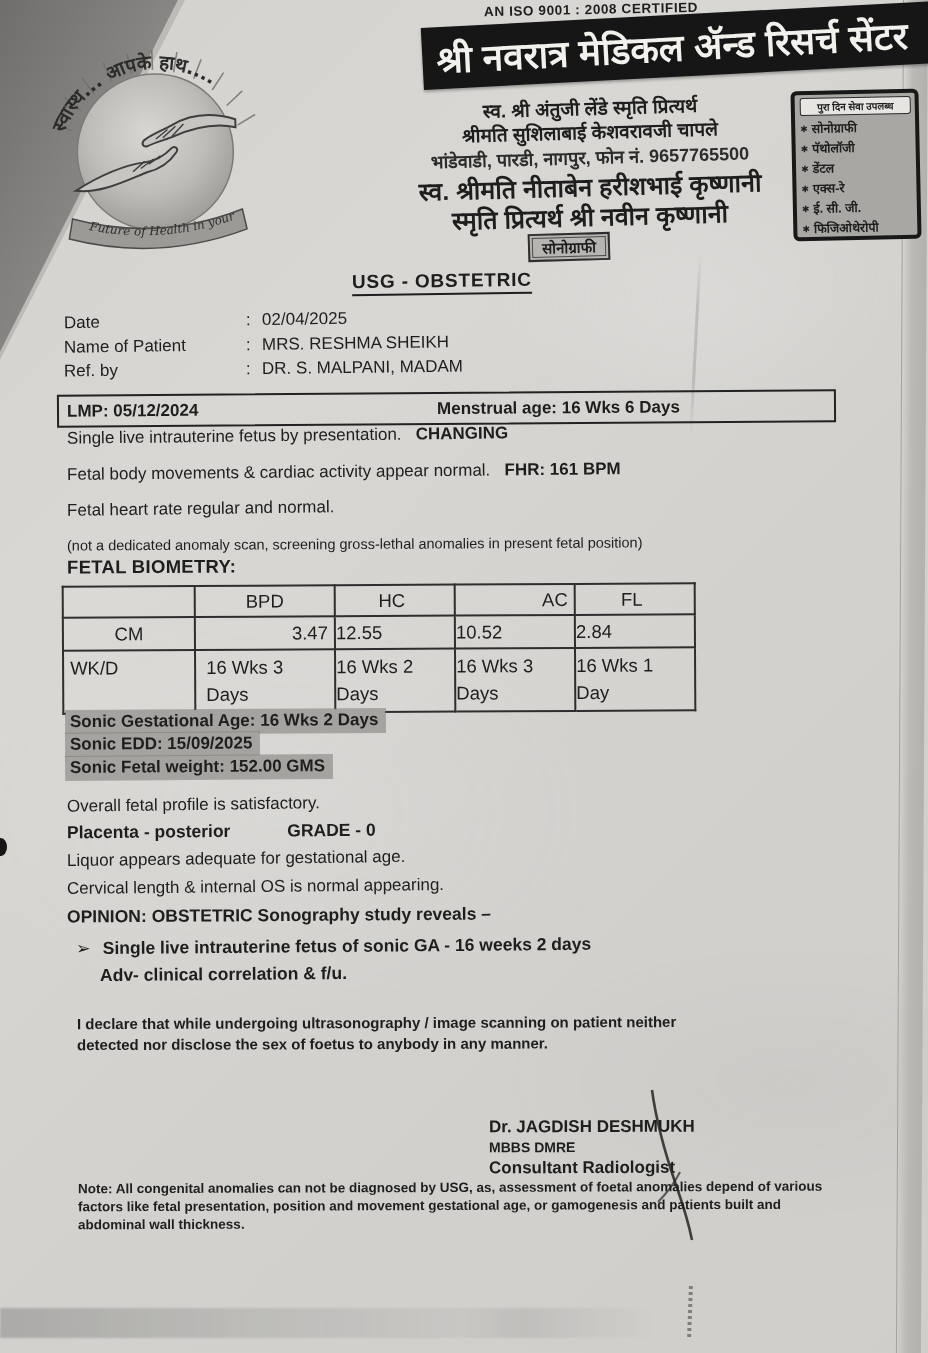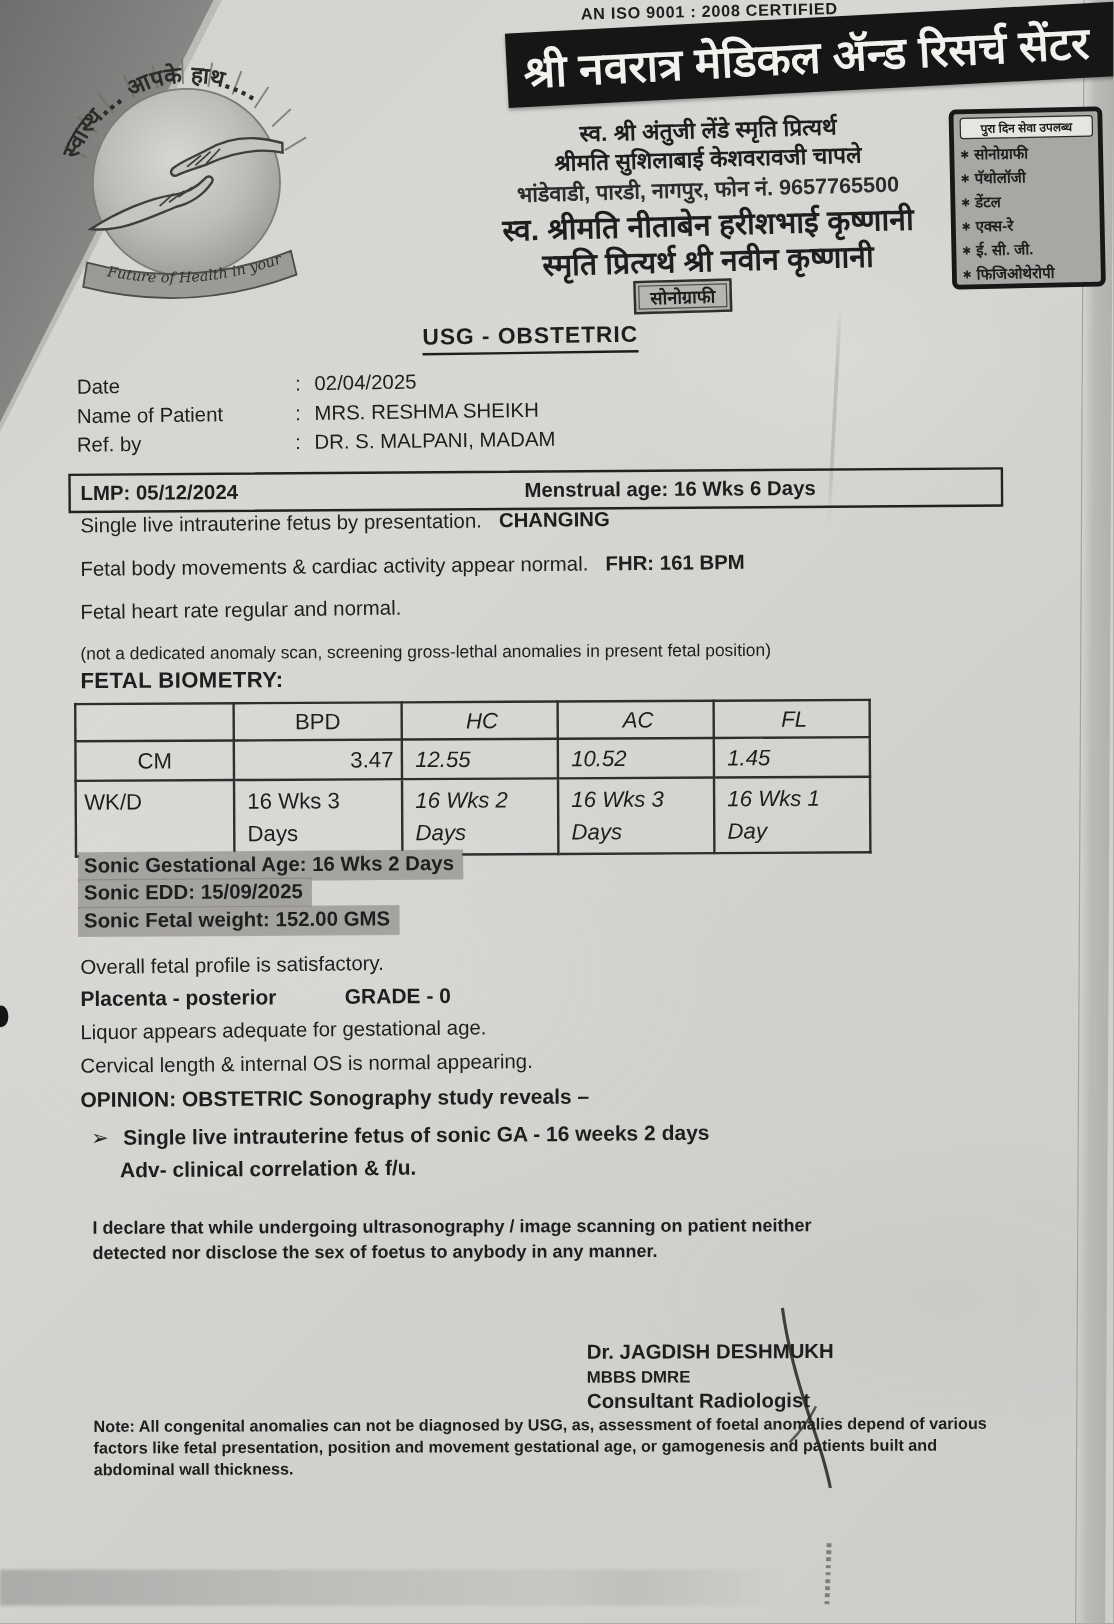--- a/index.html
+++ b/index.html
@@ -72,21 +72,21 @@
   #ln-mov{top:462px;transform:rotate(-.6deg);}
   #ln-heart{top:499px;transform:rotate(-.8deg);}
   #ln-anom{top:536px;font-size:14.5px;transform:rotate(-.3deg);}
   #ln-biom{top:556px;font-size:18.5px;font-weight:bold;letter-spacing:.3px;transform:rotate(-.3deg);}
   .bold{font-weight:bold;}
 
   #biom-table{left:62px;top:584px;border-collapse:collapse;transform:rotate(-.3deg);}
   #biom-table td{border:2px solid #2e2e2e;font-size:18.5px;padding:0 6px;background:rgba(255,255,255,.06);}
   #biom-table .c0{width:118px;text-align:center;}
   #biom-table .c1{width:122px;text-align:right;}
-  #biom-table .c2{width:112px;text-align:left;padding-left:10px;font-style:italic;}
+  #biom-table .c2{width:112px;text-align:left;padding-left:0;}
   #biom-table .hrow td{height:29px;text-align:center;}
   #biom-table .cmrow td{height:31px;}
   #biom-table .wkrow td{height:58px;vertical-align:top;padding-top:3px;line-height:27px;}
 
   .sonic{left:66px;font-size:17px;font-weight:bold;background:#a5a3a0;padding:1px 7px 2px 4px;
     box-shadow:0 0 0 1px rgba(120,118,115,.5);white-space:nowrap;}
   #sonic-ga{top:710px;transform:rotate(-.4deg);}
   #sonic-edd{top:733px;transform:rotate(-.4deg);}
   #sonic-wt{top:756px;transform:rotate(-.4deg);}
 
@@ -241,29 +241,29 @@
   <div id="ln-heart" class="abs line">Fetal heart rate regular and normal.</div>
   <div id="ln-anom" class="abs line">(not a dedicated anomaly scan, screening  gross-lethal anomalies in present fetal position)</div>
   <div id="ln-biom" class="abs line">FETAL BIOMETRY:</div>
 
   <table id="biom-table" class="abs">
     <tbody>
         <tr class="hrow">
       <td class="c0"></td>
       <td class="c1">BPD</td>
       <td class="c2" style="text-align:center">HC</td>
-      <td class="c2" style="text-align:center">AC</td>
+      <td class="c2" style="text-align:right">AC</td>
       <td class="c2" style="text-align:center">FL</td>
     </tr>
     <tr class="cmrow">
       <td class="c0">CM</td>
       <td class="c1">3.47</td>
       <td class="c2">12.55</td>
       <td class="c2">10.52</td>
-      <td class="c2">1.45</td>
+      <td class="c2">2.84</td>
     </tr>
     <tr class="wkrow">
       <td class="c0" style="vertical-align:top;text-align:left">WK/D</td>
       <td class="c1" style="text-align:left;padding-left:10px">16 Wks  3 Days</td>
       <td class="c2">16 Wks  2 Days</td>
       <td class="c2">16 Wks  3 Days</td>
       <td class="c2">16 Wks  1 Day</td>
     </tr>
   </tbody>
     </table>

